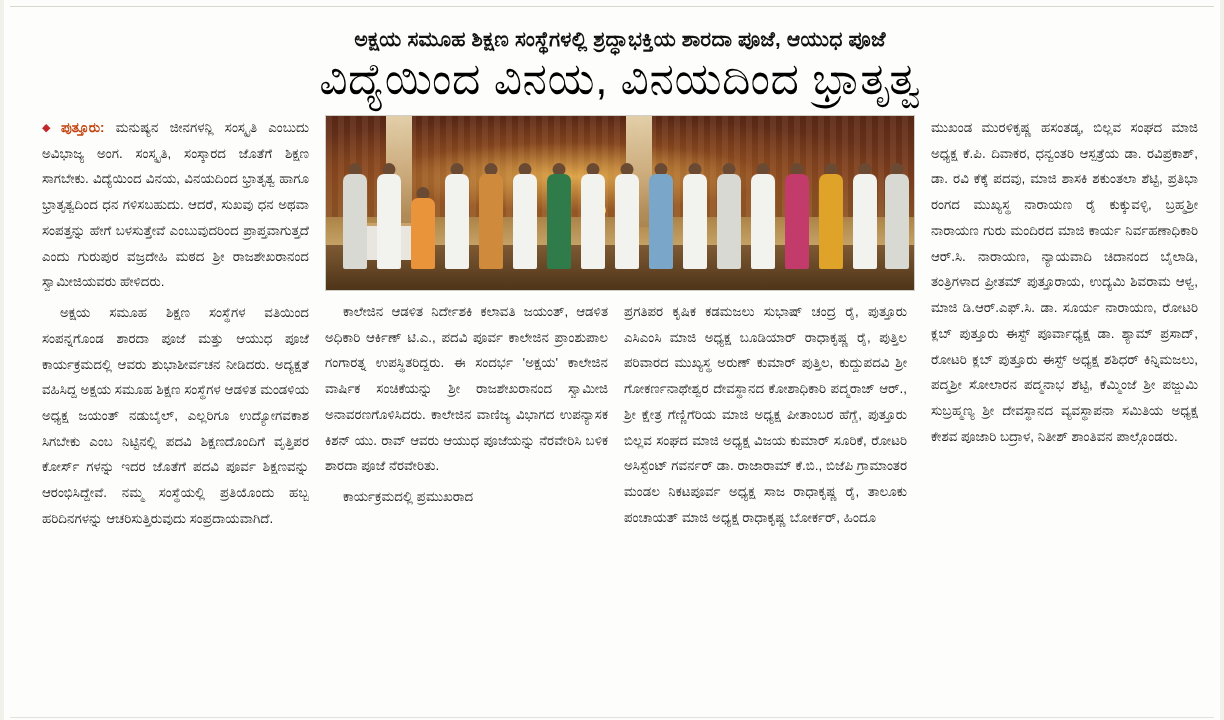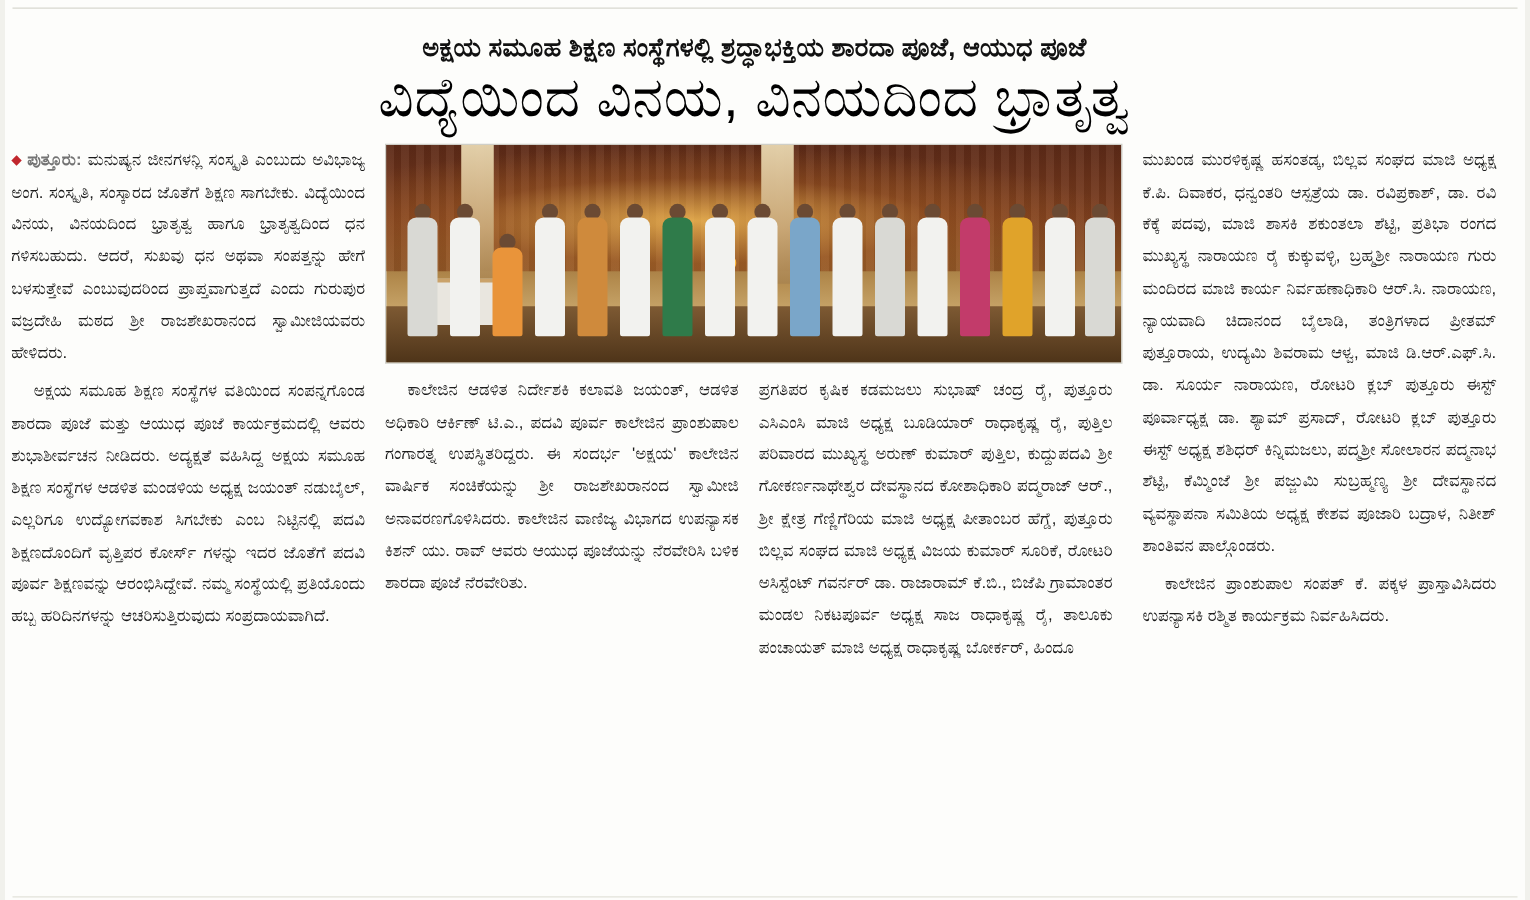--- a/index.html
+++ b/index.html
@@ -13,21 +13,21 @@
     overflow: hidden;
     font-family: "Liberation Sans", sans-serif;
     color: #111;
   }
   .page {
     position: relative;
     width: 1224px;
     height: 720px;
     background: #fdfdfb;
     box-sizing: border-box;
-    padding: 18px 26px 8px 9px;
+    padding: 18px 26px 8px 42px;
   }
   .rule-top {
     position: absolute;
     top: 6px;
     left: 10px;
     right: 10px;
     height: 1px;
     background: #d8d8d0;
   }
   .kicker {
@@ -71,21 +71,21 @@
     text-indent: 18px;
   }
   .dateline-marker {
     color: #c1272d;
     font-size: 11px;
     vertical-align: 1px;
     margin-right: 3px;
   }
   .dateline {
     font-weight: bold;
-    color: #737373;
+    color: #c2410c;
   }
   .col-mid {
     width: 590px;
   }
   .photo {
     width: 590px;
     height: 176px;
     border: 1px solid #cfcfc8;
     box-sizing: border-box;
     margin-bottom: 8px;
@@ -307,28 +307,28 @@
                 <span class="body"></span>
               </div>
           </div>
         </div>
 
       </div>
 
       <div class="columns">
         <div class="col">
           <p class="indent">ಕಾಲೇಜಿನ ಆಡಳಿತ ನಿರ್ದೇಶಕಿ ಕಲಾವತಿ ಜಯಂತ್, ಆಡಳಿತ ಅಧಿಕಾರಿ ಆರ್ಕಿಣ್ ಟಿ.ಎ., ಪದವಿ ಪೂರ್ವ ಕಾಲೇಜಿನ ಪ್ರಾಂಶುಪಾಲ ಗಂಗಾರತ್ನ ಉಪಸ್ಥಿತರಿದ್ದರು. ಈ ಸಂದರ್ಭ 'ಅಕ್ಷಯ' ಕಾಲೇಜಿನ ವಾರ್ಷಿಕ ಸಂಚಿಕೆಯನ್ನು ಶ್ರೀ ರಾಜಶೇಖರಾನಂದ ಸ್ವಾಮೀಜಿ ಅನಾವರಣಗೊಳಿಸಿದರು. ಕಾಲೇಜಿನ ವಾಣಿಜ್ಯ ವಿಭಾಗದ ಉಪನ್ಯಾಸಕ ಕಿಶನ್ ಯು. ರಾವ್ ಆವರು ಆಯುಧ ಪೂಜೆಯನ್ನು ನೆರವೇರಿಸಿ ಬಳಿಕ ಶಾರದಾ ಪೂಜೆ ನೆರವೇರಿತು.</p>
+          <p class="indent">ಕಾರ್ಯಕ್ರಮದಲ್ಲಿ ಪ್ರಮುಖರಾದ</p>
         </div>
         <div class="col">
           <p>ಪ್ರಗತಿಪರ ಕೃಷಿಕ ಕಡಮಜಲು ಸುಭಾಷ್ ಚಂದ್ರ ರೈ, ಪುತ್ತೂರು ಎಸಿಎಂಸಿ ಮಾಜಿ ಅಧ್ಯಕ್ಷ ಬೂಡಿಯಾರ್ ರಾಧಾಕೃಷ್ಣ ರೈ, ಪುತ್ತಿಲ ಪರಿವಾರದ ಮುಖ್ಯಸ್ಥ ಅರುಣ್ ಕುಮಾರ್ ಪುತ್ತಿಲ, ಕುದ್ದುಪದವಿ ಶ್ರೀ ಗೋಕರ್ಣನಾಥೇಶ್ವರ ದೇವಸ್ಥಾನದ ಕೋಶಾಧಿಕಾರಿ ಪದ್ಮರಾಜ್ ಆರ್., ಶ್ರೀ ಕ್ಷೇತ್ರ ಗೆಣ್ಣಿಗೆರಿಯ ಮಾಜಿ ಅಧ್ಯಕ್ಷ ಪೀತಾಂಬರ ಹೆಗ್ಡೆ, ಪುತ್ತೂರು ಬಿಲ್ಲವ ಸಂಘದ ಮಾಜಿ ಅಧ್ಯಕ್ಷ ವಿಜಯ ಕುಮಾರ್ ಸೂರಿಕೆ, ರೋಟರಿ ಅಸಿಸ್ಟೆಂಟ್ ಗವರ್ನರ್ ಡಾ. ರಾಜಾರಾಮ್ ಕೆ.ಬಿ., ಬಿಜೆಪಿ ಗ್ರಾಮಾಂತರ ಮಂಡಲ ನಿಕಟಪೂರ್ವ ಅಧ್ಯಕ್ಷ ಸಾಜ ರಾಧಾಕೃಷ್ಣ ರೈ, ತಾಲೂಕು ಪಂಚಾಯತ್ ಮಾಜಿ ಅಧ್ಯಕ್ಷ ರಾಧಾಕೃಷ್ಣ ಬೋರ್ಕರ್, ಹಿಂದೂ</p>
         </div>
       </div>
     </div>
 
     <div class="col">
       <p>ಮುಖಂಡ ಮುರಳಿಕೃಷ್ಣ ಹಸಂತಡ್ಕ, ಬಿಲ್ಲವ ಸಂಘದ ಮಾಜಿ ಅಧ್ಯಕ್ಷ ಕೆ.ಪಿ. ದಿವಾಕರ, ಧನ್ವಂತರಿ ಆಸ್ಪತ್ರೆಯ ಡಾ. ರವಿಪ್ರಕಾಶ್, ಡಾ. ರವಿ ಕೆಕ್ಕೆ ಪದವು, ಮಾಜಿ ಶಾಸಕಿ ಶಕುಂತಲಾ ಶೆಟ್ಟಿ, ಪ್ರತಿಭಾ ರಂಗದ ಮುಖ್ಯಸ್ಥ ನಾರಾಯಣ ರೈ ಕುಕ್ಕುವಳ್ಳಿ, ಬ್ರಹ್ಮಶ್ರೀ ನಾರಾಯಣ ಗುರು ಮಂದಿರದ ಮಾಜಿ ಕಾರ್ಯ ನಿರ್ವಹಣಾಧಿಕಾರಿ ಆರ್.ಸಿ. ನಾರಾಯಣ, ನ್ಯಾಯವಾದಿ ಚಿದಾನಂದ ಬೈಲಾಡಿ, ತಂತ್ರಿಗಳಾದ ಪ್ರೀತಮ್ ಪುತ್ತೂರಾಯ, ಉದ್ಯಮಿ ಶಿವರಾಮ ಆಳ್ವ, ಮಾಜಿ ಡಿ.ಆರ್.ಎಫ್.ಸಿ. ಡಾ. ಸೂರ್ಯ ನಾರಾಯಣ, ರೋಟರಿ ಕ್ಲಬ್ ಪುತ್ತೂರು ಈಸ್ಟ್ ಪೂರ್ವಾಧ್ಯಕ್ಷ ಡಾ. ಶ್ಯಾಮ್ ಪ್ರಸಾದ್, ರೋಟರಿ ಕ್ಲಬ್ ಪುತ್ತೂರು ಈಸ್ಟ್ ಅಧ್ಯಕ್ಷ ಶಶಿಧರ್ ಕಿನ್ನಿಮಜಲು, ಪದ್ಮಶ್ರೀ ಸೋಲಾರನ ಪದ್ಮನಾಭ ಶೆಟ್ಟಿ, ಕೆಮ್ಮಿಂಜೆ ಶ್ರೀ ಪಜ್ಜುಮಿ ಸುಬ್ರಹ್ಮಣ್ಯ ಶ್ರೀ ದೇವಸ್ಥಾನದ ವ್ಯವಸ್ಥಾಪನಾ ಸಮಿತಿಯ ಅಧ್ಯಕ್ಷ ಕೇಶವ ಪೂಜಾರಿ ಬದ್ರಾಳ, ನಿತೀಶ್ ಶಾಂತಿವನ ಪಾಲ್ಗೊಂಡರು.</p>
-      <p class="indent">ಕಾಲೇಜಿನ ಪ್ರಾಂಶುಪಾಲ ಸಂಪತ್ ಕೆ. ಪಕ್ಕಳ ಪ್ರಾಸ್ತಾವಿಸಿದರು ಉಪನ್ಯಾಸಕಿ ರಶ್ಮಿತ ಕಾರ್ಯಕ್ರಮ ನಿರ್ವಹಿಸಿದರು.</p>
     </div>
 
   </div>
 
   <div class="rule-bottom"></div>
 </div>
 
 </body></html>

